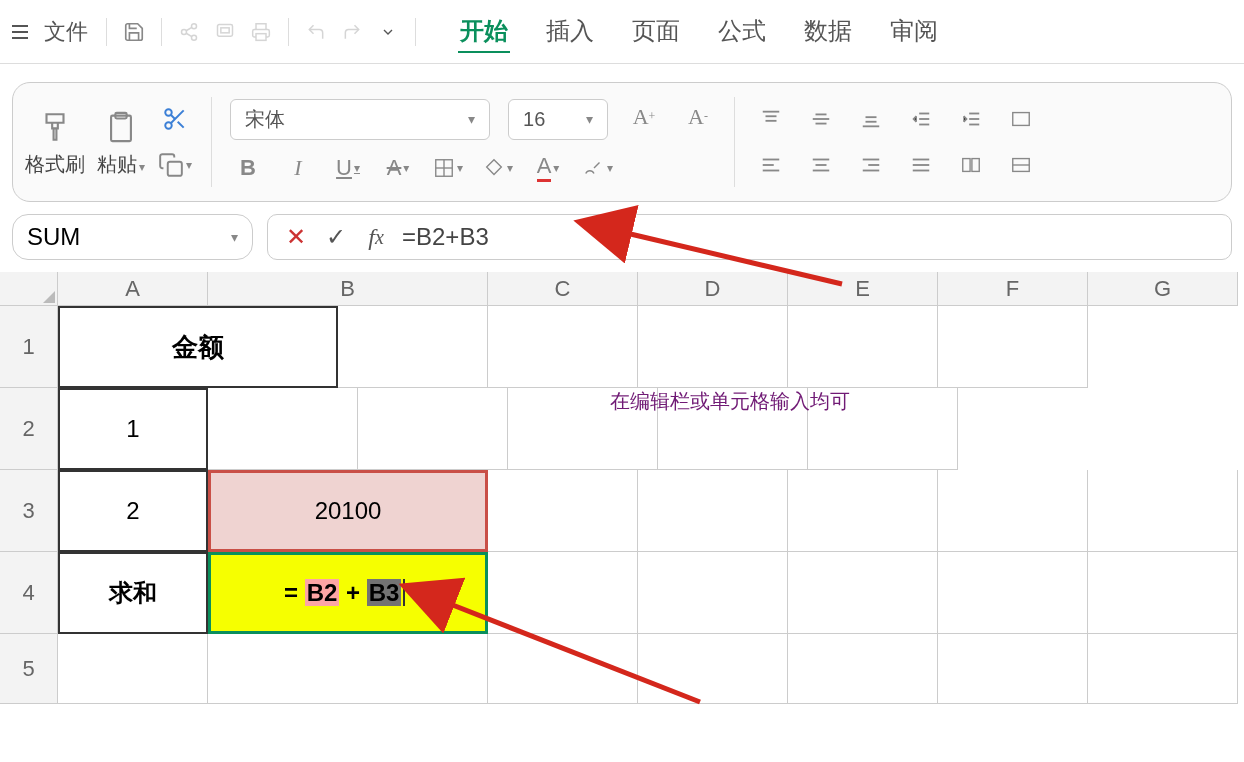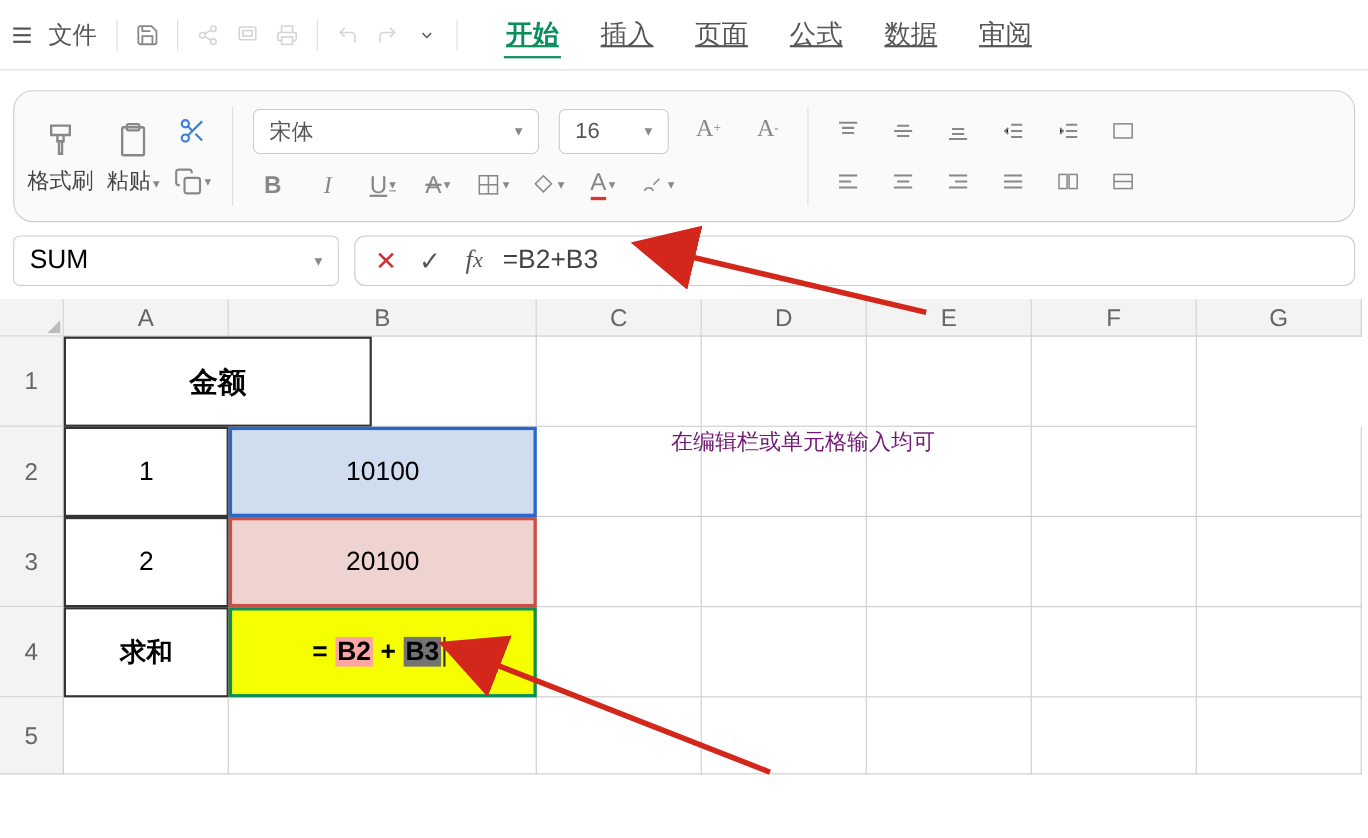--- a/index.html
+++ b/index.html
@@ -7,37 +7,37 @@
 
 
 .menubar { display: flex; align-items: center; height: 64px; padding: 0 8px; gap: 6px; border-bottom: 1px solid #ddd; }
 .hamburger { width: 24px; display: flex; flex-direction: column; gap: 4px; padding: 4px; cursor: pointer; }
 .hamburger span { height: 2px; background: #555; }
 .menu-label { color: #555; font-size: 22px; padding: 0 6px; cursor: pointer; }
 .vdiv { width: 1px; height: 28px; background: #ddd; margin: 0 6px; }
 .tool-icon { width: 30px; height: 30px; display: flex; align-items: center; justify-content: center; cursor: pointer; color: #888; }
 .tool-icon.disabled { opacity: 0.35; }
 .tab-row { display: flex; gap: 34px; margin-left: 30px; font-size: 24px; color: #555; }
-.tab-item { padding: 4px 2px; cursor: pointer; text-decoration: underline; }
+.tab-item { padding: 4px 2px; cursor: pointer; }
 .tab-item.active { color: #0a8f5c; font-weight: bold; border-bottom: 2px solid #0a8f5c; }
 
 
 .ribbon { display: flex; align-items: center; padding: 10px 12px; border: 1px solid #ccc; border-radius: 18px; margin: 18px 12px 12px; height: 120px; gap: 12px; background: #fafafa; }
 .rib-col { display: flex; flex-direction: column; align-items: center; gap: 4px; color: #444; font-size: 20px; }
 .rib-icon { width: 40px; height: 40px; display: flex; align-items: center; justify-content: center; color: #888; }
 .rib-group { display: flex; flex-direction: column; gap: 10px; }
 .font-box { border: 1px solid #ccc; border-radius: 6px; padding: 6px 14px; font-size: 20px; color: #555; display: flex; align-items: center; gap: 8px; background: #fff; min-width: 260px; justify-content: space-between; }
 .size-box { border: 1px solid #ccc; border-radius: 6px; padding: 6px 14px; font-size: 20px; color: #555; display: flex; align-items: center; gap: 10px; background: #fff; width: 100px; justify-content: space-between; }
 .rib-row { display: flex; gap: 14px; align-items: center; }
 .rib-btn { width: 36px; height: 36px; display: flex; align-items: center; justify-content: center; color: #888; font-size: 22px; cursor: pointer; }
 .rib-sep { width: 1px; height: 90px; background: #ddd; margin: 0 6px; }
 
 
 .fbar-row { display: flex; gap: 14px; padding: 0 12px; align-items: center; }
-.name-box { border: 1px solid #ccc; border-radius: 6px; padding: 8px 14px; width: 296px; display: flex; justify-content: space-between; align-items: center; font-size: 24px; }
+.name-box { border: 1px solid #ccc; border-radius: 16px; padding: 8px 14px; width: 241px; display: flex; justify-content: space-between; align-items: center; font-size: 24px; }
 .formula-bar { border: 1px solid #ccc; border-radius: 10px; padding: 8px 14px; flex: 1; display: flex; align-items: center; gap: 12px; font-size: 24px; color: #444; }
 .fb-btn { width: 28px; height: 28px; display: flex; align-items: center; justify-content: center; cursor: pointer; }
 .fx { font-style: italic; font-family: serif; color: #555; }
 
 
 .grid-wrap { margin-top: 12px; position: relative; }
 .col-headers { display: flex; }
 .corner { width: 58px; height: 34px; border-bottom: 1px solid #ccc; border-right: 1px solid #ccc; background: #f3f3f3; }
 .col-head { height: 34px; border-bottom: 1px solid #ccc; border-right: 1px solid #ccc; background: #f3f3f3; display: flex; align-items: center; justify-content: center; color: #666; font-size: 22px; }
 .row { display: flex; }
@@ -341,21 +341,20 @@
         <div class="cell tbl-cell" style="width: 280px; height: 82px; font-size: 26px;">金额</div>
         <div class="cell" style="width: 150px; height: 82px;"></div>
         <div class="cell" style="width: 150px; height: 82px;"></div>
         <div class="cell" style="width: 150px; height: 82px;"></div>
         <div class="cell" style="width: 150px; height: 82px;"></div>
         <div class="cell" style="width: 150px; height: 82px;"></div>
       </div>
       <div class="row">
         <div class="row-head" style="height: 82px;">2</div>
         <div class="cell tbl-cell" style="width: 150px; height: 82px; font-weight: normal;">1</div>
-        <div class="cell tbl-cell b2" style="width: 280px; height: 82px; font-weight: normal;">10100</div>
         <div class="cell" style="width: 150px; height: 82px;"></div>
         <div class="cell" style="width: 150px; height: 82px;"></div>
         <div class="cell" style="width: 150px; height: 82px;"></div>
         <div class="cell" style="width: 150px; height: 82px;"></div>
         <div class="cell" style="width: 150px; height: 82px;"></div>
       </div>
       <div class="row">
         <div class="row-head" style="height: 82px;">3</div>
         <div class="cell tbl-cell" style="width: 150px; height: 82px; font-weight: normal;">2</div>
         <div class="cell tbl-cell b3" style="width: 280px; height: 82px; font-weight: normal;">20100</div>

